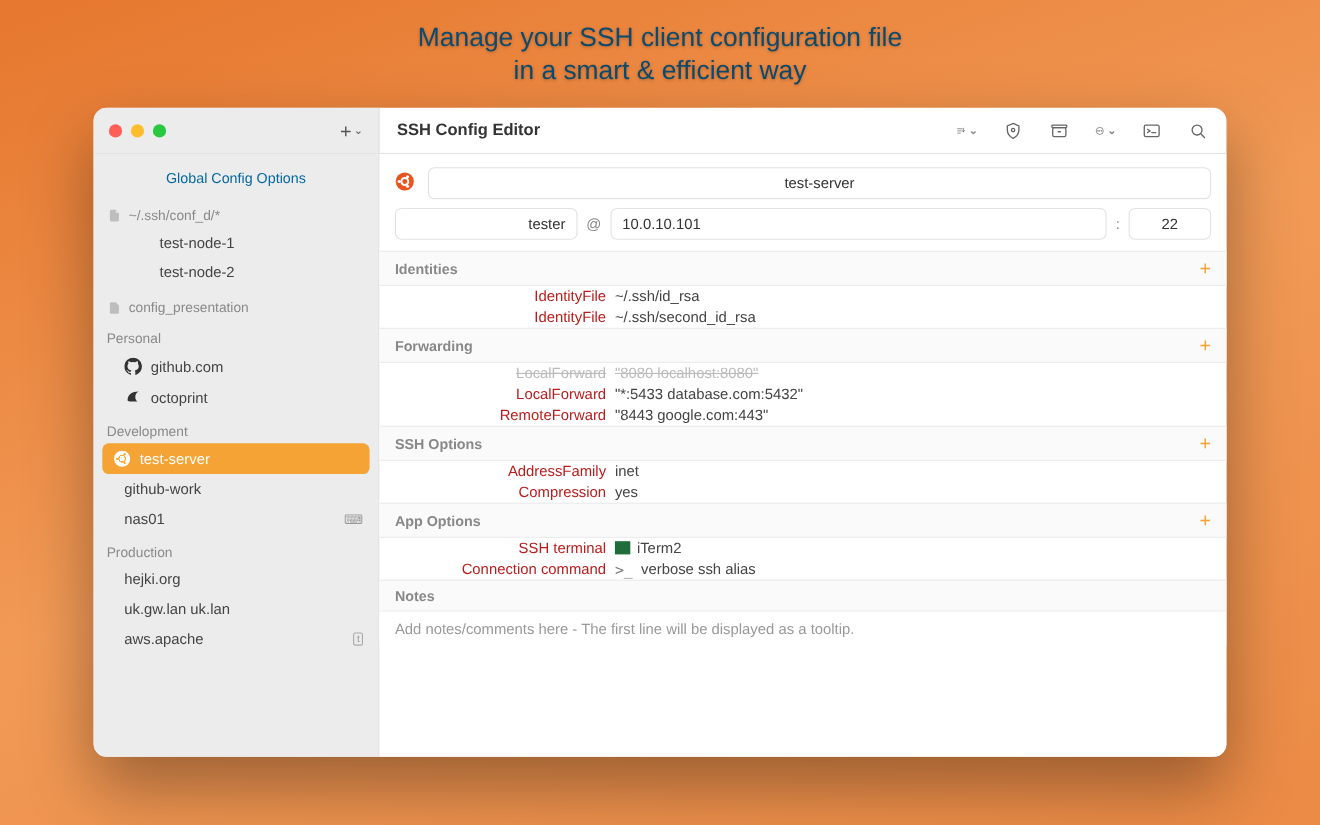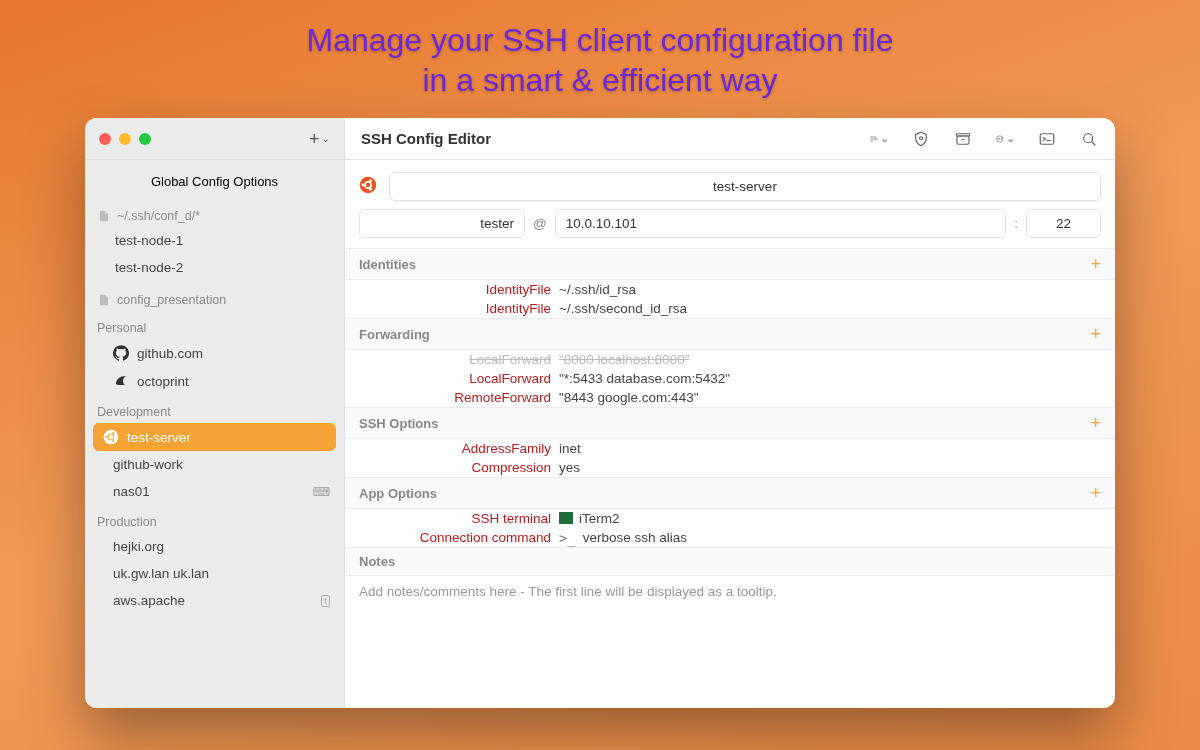--- a/index.html
+++ b/index.html
@@ -2,22 +2,22 @@
 <html><head>
 <meta charset="utf-8">
 <style>
   * { box-sizing: border-box; margin: 0; padding: 0; }
   html, body { width: 1200px; height: 750px; font-family: -apple-system, "Helvetica Neue", Arial, sans-serif; }
   body {
     background: linear-gradient(160deg, #e6772e 0%, #f19a56 50%, #eb8a45 100%);
     display: flex; flex-direction: column; align-items: center;
   }
   .hero {
-    margin-top: 20px; text-align: center; color: #6d28d9;
-    font-size: 32px; font-weight: 500; line-height: 1.25;
+    margin-top: 20px; text-align: center; color: #0c4a6e;
+    font-size: 24px; font-weight: 500; line-height: 1.25;
     text-shadow: 0 1px 3px rgba(0,0,0,0.25);
   }
   .window {
     margin-top: 18px; width: 1030px; height: 590px;
     background: #fff; border-radius: 12px;
     box-shadow: 0 28px 60px rgba(0,0,0,0.35);
     overflow: hidden; display: flex; flex-direction: column;
   }
   .titlebar {
     height: 42px; display: flex; align-items: center;
@@ -41,39 +41,39 @@
   .tb-icons .ico { width: 20px; height: 20px; display: inline-flex; align-items: center; justify-content: center; }
   .tb-icons .ico.withchev { position: relative; }
   .tb-icons .chev { font-size: 10px; color: #888; margin-left: 2px; }
   .tb-icons svg { width: 18px; height: 18px; stroke: #666; fill: none; stroke-width: 1.6; }
 
   .body { flex: 1; display: flex; min-height: 0; }
   .sidebar {
     width: 260px; background: #ececec; border-right: 1px solid #e0e0e0;
     padding-top: 6px; font-size: 13.5px; color: #555; overflow: hidden;
   }
-  .global-opts { text-align: center; font-size: 13px; color: #000000; padding: 8px 0 16px; }
+  .global-opts { text-align: center; font-size: 13px; color: #0369a1; padding: 8px 0 16px; }
   .sb-group-head {
     display: flex; align-items: center; gap: 6px; padding: 4px 12px;
     color: #8a8a8a; font-size: 12.5px;
   }
   .sb-group-head.iconed svg { width: 14px; height: 14px; fill: #9a9a9a; }
   .sb-item {
     display: flex; align-items: center; gap: 8px;
     padding: 6px 12px 6px 28px; color: #444; font-size: 13.5px;
     position: relative;
   }
   .sb-item .itemicon { width: 16px; height: 16px; display: inline-flex; align-items: center; justify-content: center; }
   .sb-item.selected {
     background: #f4a334; color: #fff; border-radius: 6px; margin: 0 8px;
     padding-left: 10px;
   }
   .sb-item.selected .ubuntu { filter: brightness(2); }
   .sb-item .right-indicator { margin-left: auto; margin-right: 2px; color: #9a9a9a; font-size: 12px; }
-  .sb-sub { padding-left: 30px; }
+  .sb-sub { padding-left: 60px; }
 
   .main { flex: 1; display: flex; flex-direction: column; min-width: 0; background: #fff; font-size: 13.5px; }
   .hostbar { padding: 12px 14px 8px; display: flex; align-items: center; gap: 12px; }
   .hostname-field {
     flex: 1; border: 1px solid #e2e2e2; border-radius: 6px;
     padding: 6px 10px; text-align: center; color: #333; background: #fff;
     box-shadow: 0 1px 0 rgba(0,0,0,0.02);
   }
   .connrow { padding: 0 14px 10px; display: flex; align-items: center; gap: 8px; }
   .field {

